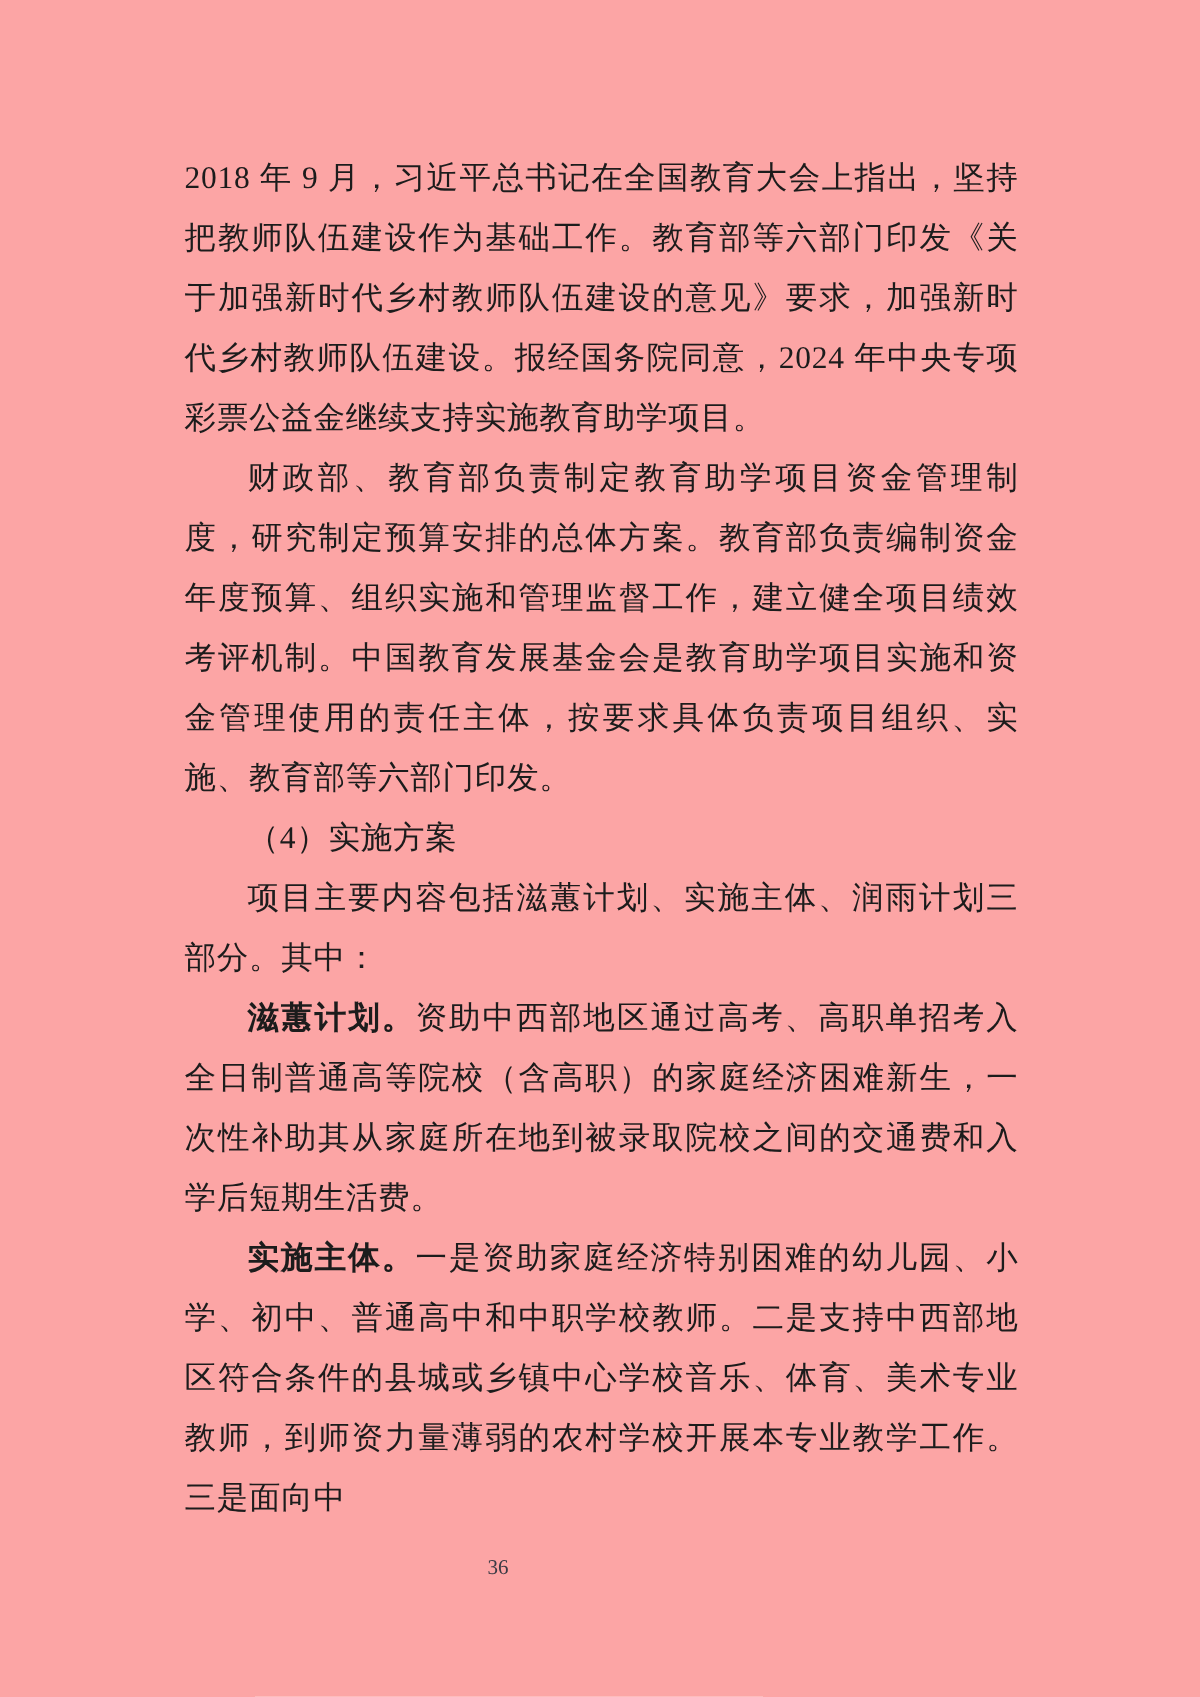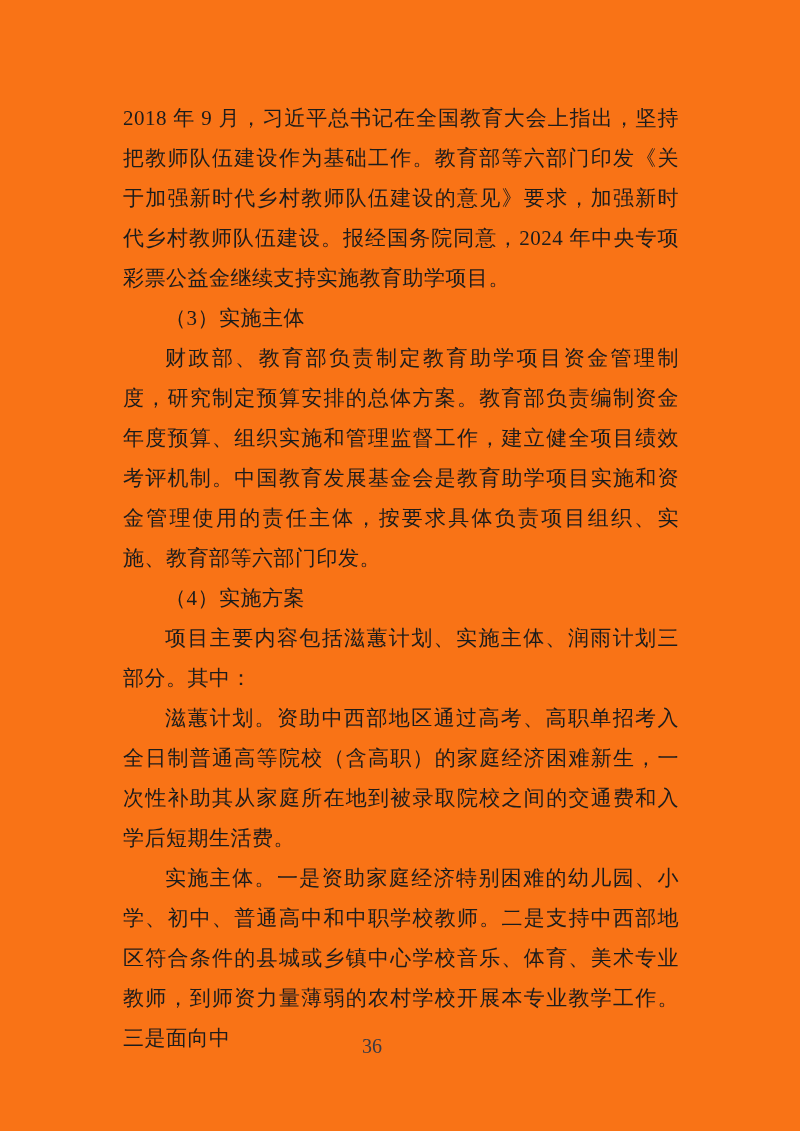--- a/index.html
+++ b/index.html
@@ -11,21 +11,21 @@
     height: 1131px;
     background: #ffffff;
     font-family: "Liberation Serif", "DejaVu Serif", serif;
     color: #1c1c1c;
     position: relative;
     overflow: hidden;
   }
   .page {
     position: absolute;
     inset: 0;
-    background: #f97316;
+    background: #fca5a5;
   }
   .doc-body {
     position: absolute;
     left: 123px;
     top: 98px;
     width: 556px;
   }
   p.para {
     margin: 0;
     padding: 0;
@@ -33,41 +33,39 @@
     line-height: 40px;
     text-align: justify;
     text-indent: 2em;
     letter-spacing: 0.5px;
     word-break: break-all;
   }
   p.para.no-indent {
     text-indent: 0;
   }
   p.para b.lead {
-    font-weight: normal;
+    font-weight: bold;
   }
   .page-number {
     position: absolute;
     top: 1034px;
     left: 0;
     width: 664px;
     text-align: center;
-    font-size: 20px;
+    font-size: 14px;
     line-height: 24px;
     color: #3a3a44;
-    padding-left: 40px;
   }
 </style>
 </head>
 <body style="background: rgb(255, 255, 255); color: rgb(28, 28, 28);">
 
 <div class="page">
   <div class="doc-body">
       <p class="para no-indent">2018 年 9 月，习近平总书记在全国教育大会上指出，坚持把教师队伍建设作为基础工作。教育部等六部门印发《关于加强新时代乡村教师队伍建设的意见》要求，加强新时代乡村教师队伍建设。报经国务院同意，2024 年中央专项彩票公益金继续支持实施教育助学项目。</p>
-      <p class="para">（3）实施主体</p>
       <p class="para">财政部、教育部负责制定教育助学项目资金管理制度，研究制定预算安排的总体方案。教育部负责编制资金年度预算、组织实施和管理监督工作，建立健全项目绩效考评机制。中国教育发展基金会是教育助学项目实施和资金管理使用的责任主体，按要求具体负责项目组织、实施、教育部等六部门印发。</p>
       <p class="para">（4）实施方案</p>
       <p class="para">项目主要内容包括滋蕙计划、实施主体、润雨计划三部分。其中：</p>
       <p class="para"><b class="lead">滋蕙计划。</b>资助中西部地区通过高考、高职单招考入全日制普通高等院校（含高职）的家庭经济困难新生，一次性补助其从家庭所在地到被录取院校之间的交通费和入学后短期生活费。</p>
       <p class="para"><b class="lead">实施主体。</b>一是资助家庭经济特别困难的幼儿园、小学、初中、普通高中和中职学校教师。二是支持中西部地区符合条件的县城或乡镇中心学校音乐、体育、美术专业教师，到师资力量薄弱的农村学校开展本专业教学工作。三是面向中</p>
     </div>
   <div class="page-number" style="color: rgb(58, 58, 68);">36</div>
 </div>
 
 </body></html>

